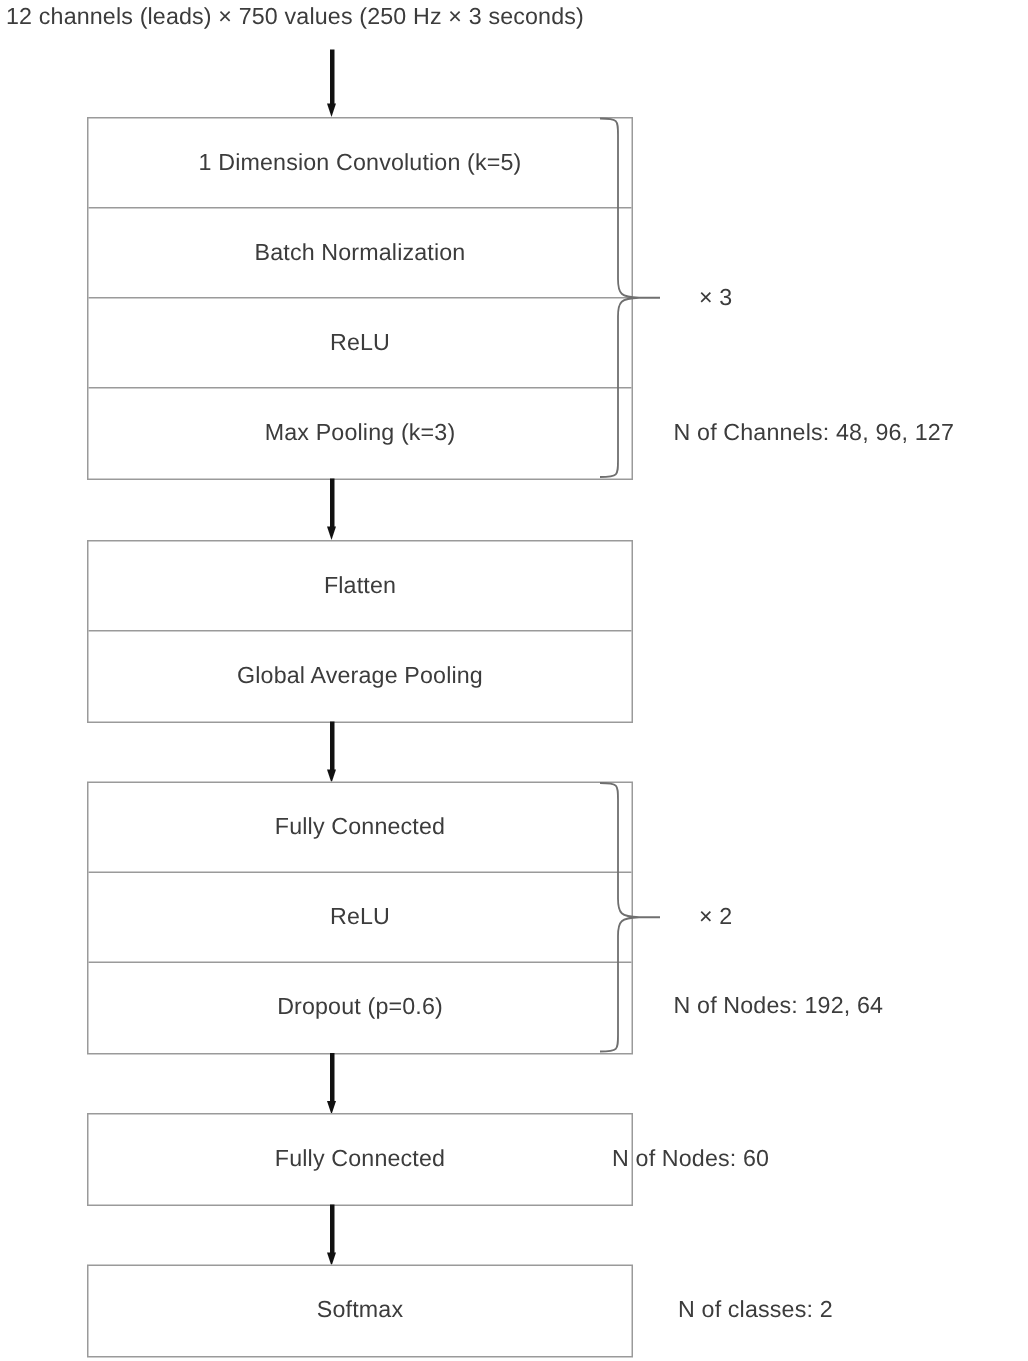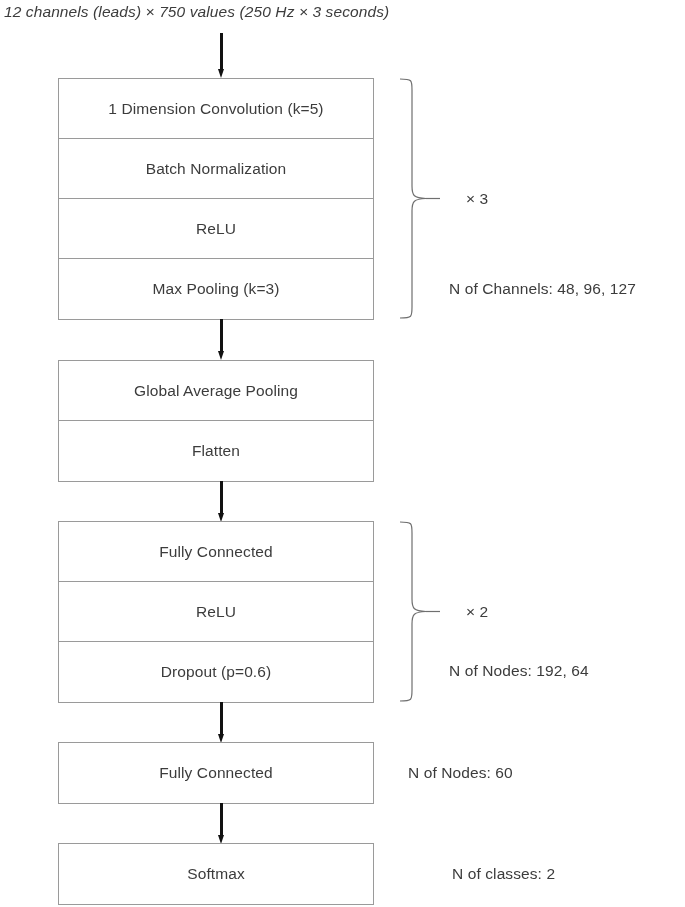--- a/index.html
+++ b/index.html
@@ -21,30 +21,29 @@
     top: 0;
     width: 685px;
     height: 907px;
   }
   .caption {
     position: absolute;
     font-size: 15.5px;
     color: #3c3c3c;
     white-space: nowrap;
     letter-spacing: 0.1px;
-    font-style: italic;
   }
   .top-label {
     left: 4px;
     top: 3px;
   }
   .group {
     position: absolute;
     left: 58px;
-    width: 316px;
+    width: 364px;
     box-sizing: border-box;
     border: 1px solid #9a9a9a;
     background: #ffffff;
   }
   .layer-row {
     height: 60px;
     display: flex;
     align-items: center;
     justify-content: center;
     box-sizing: border-box;
@@ -121,22 +120,22 @@
   </div>
   <div class="annot" style="left:466px; top:190px;">× 3</div>
   <div class="annot" style="left:449px; top:280px;">N of Channels: 48, 96, 127</div>
 
   <div class="arrow" style="top:319px; height:41px;">
     <div class="shaft" style="height:33px;"></div>
     <div class="head" style="top:32px;"></div>
   </div>
 
   <div class="group" style="top:360px;">
+    <div class="layer-row">Flatten</div>
     <div class="layer-row">Global Average Pooling</div>
-    <div class="layer-row">Flatten</div>
   </div>
 
   <div class="arrow" style="top:481px; height:41px;">
     <div class="shaft" style="height:33px;"></div>
     <div class="head" style="top:32px;"></div>
   </div>
 
   <div class="group" style="top:521px;">
     <div class="layer-row">Fully Connected</div>
     <div class="layer-row">ReLU</div>

